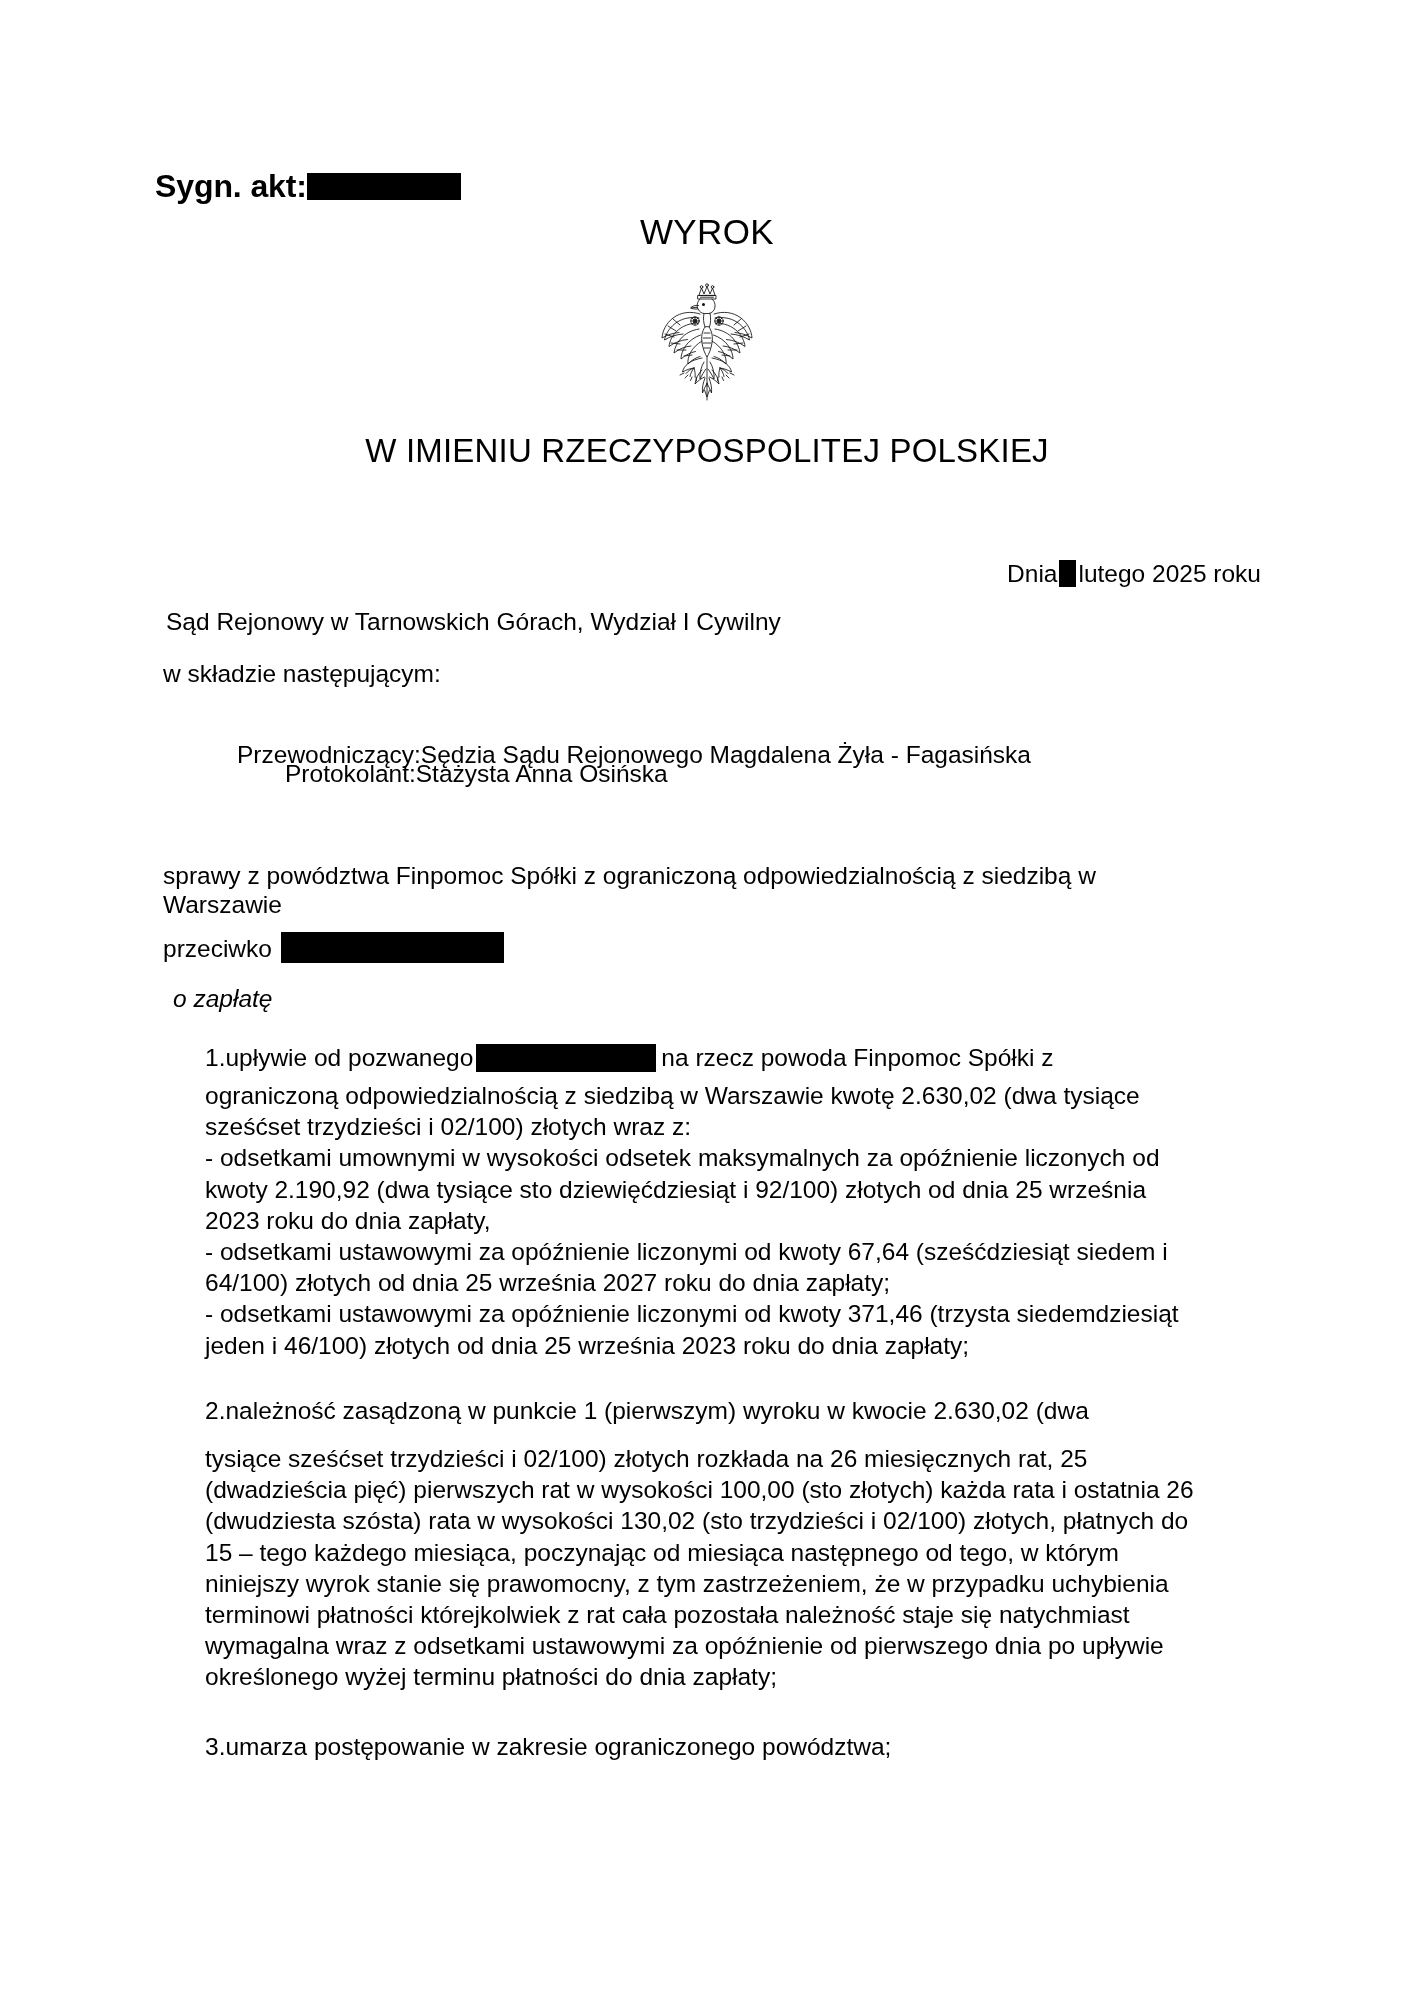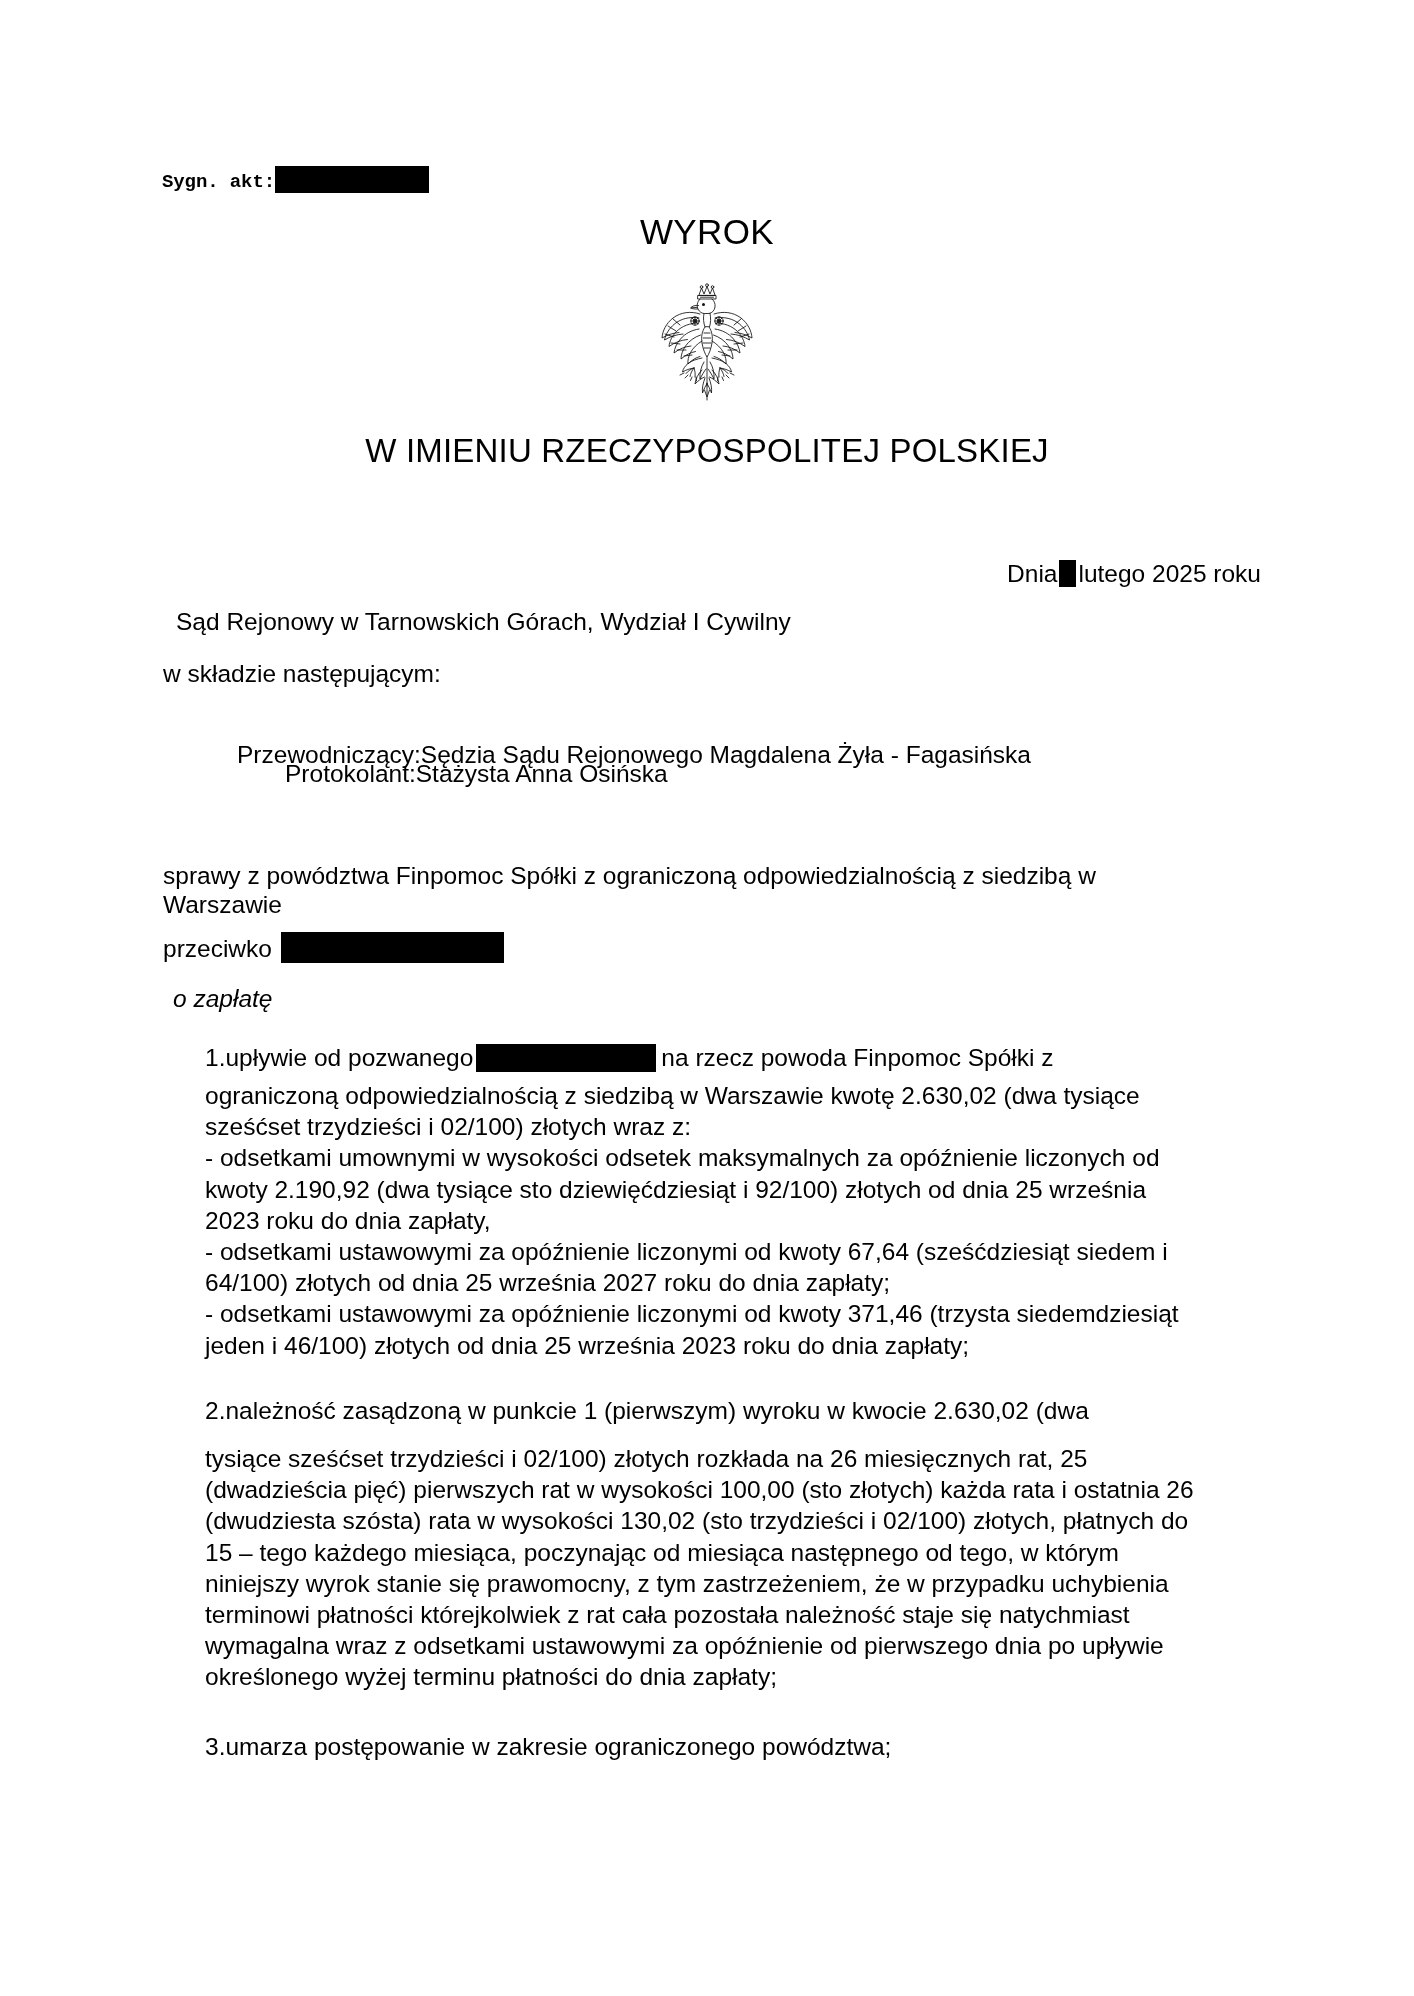--- a/index.html
+++ b/index.html
@@ -32,27 +32,26 @@
   }
   .redaction-sygn   { width: 154px; height: 27px; top: -2px; }
   .redaction-date   { width: 17px;  height: 27px; top: -2px; }
   .redaction-hearing{ width: 19px;  height: 27px; top: -2px; }
   .redaction-party  { width: 223px; height: 31px; top: -3px; }
   .redaction-def    { width: 180px; height: 28px; top: -2px; }
 
   
   .sygn-line {
     position: absolute;
-    left: 162px;
+    left: 155px;
     top: 168px;
-    font-size: 19px;
+    font-size: 32px;
     font-weight: bold;
     letter-spacing: -0.1px;
     white-space: nowrap;
-    font-family: Liberation Mono, monospace;
   }
   .sygn-line .redaction { margin-left: 0px; }
 
   .wyrok-title {
     position: absolute;
     left: 0;
     top: 212px;
     width: 1414px;
     text-align: center;
     font-size: 35px;
@@ -86,21 +85,21 @@
     top: 560px;
     width: 1098px;
     text-align: right;
     font-size: 24.5px;
     white-space: nowrap;
   }
   .date-line .redaction { margin: 0 2px; }
 
   .court-line {
     position: absolute;
-    left: 176px;
+    left: 166px;
     top: 608px;
     font-size: 24.5px;
     white-space: nowrap;
   }
   .panel-line {
     position: absolute;
     left: 163px;
     top: 660px;
     font-size: 24.5px;
     white-space: nowrap;

